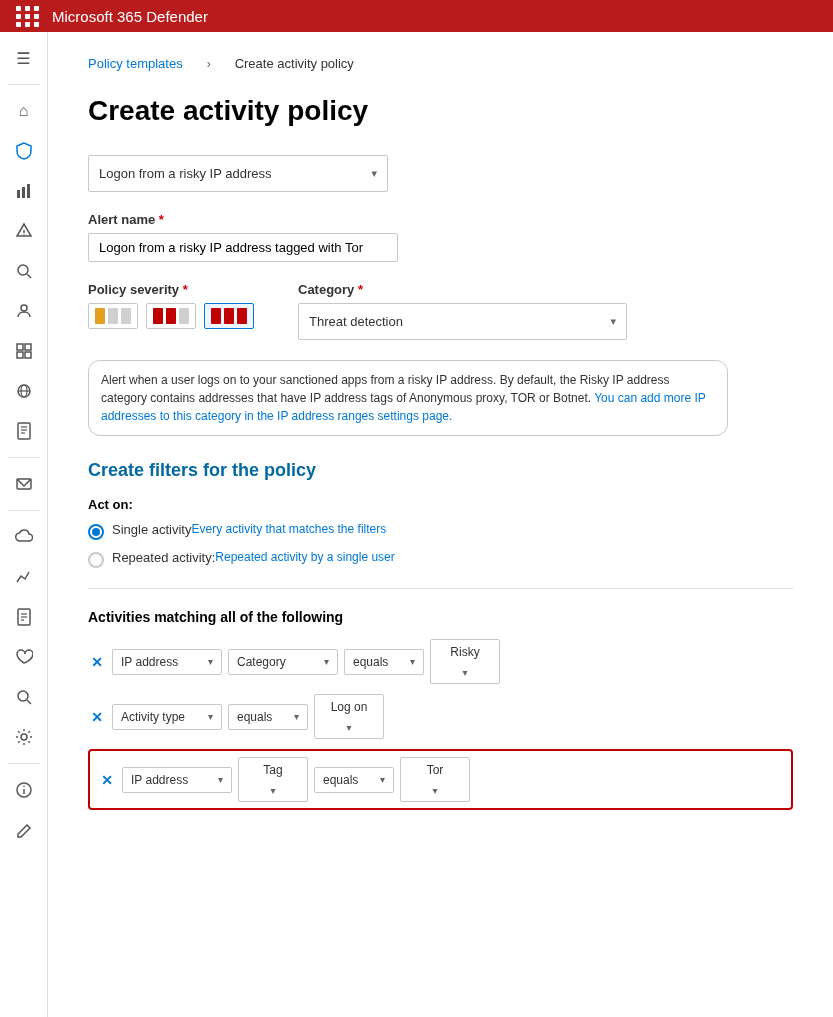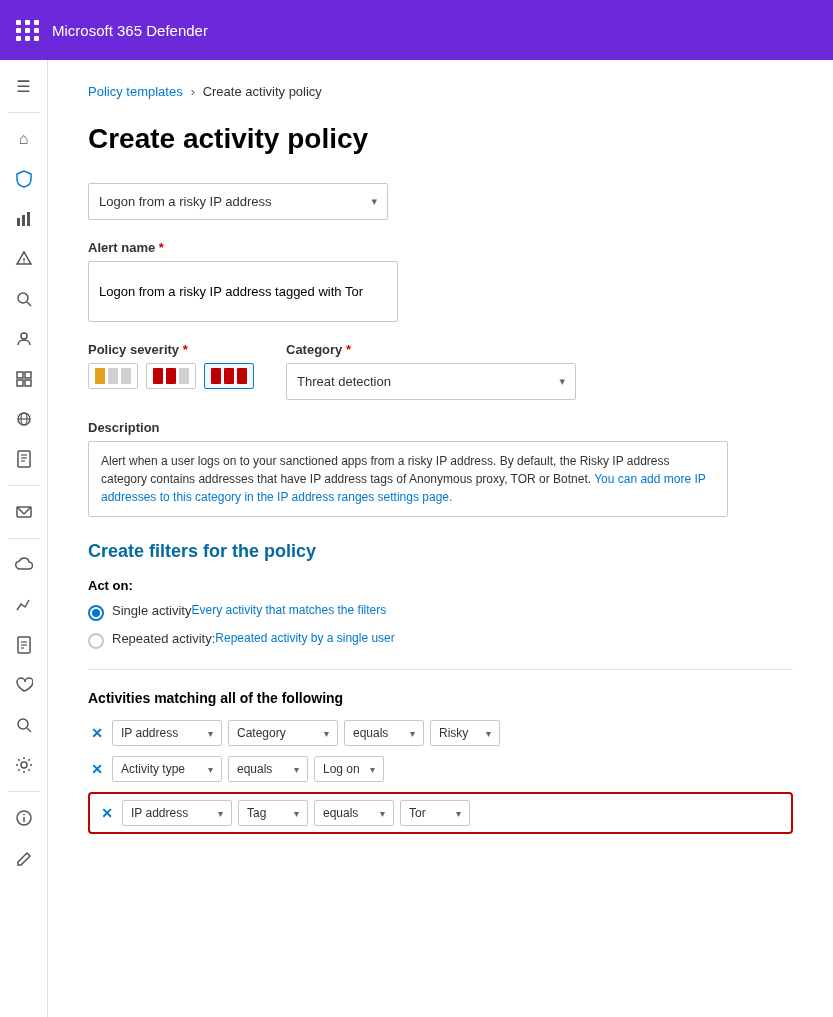--- a/index.html
+++ b/index.html
@@ -1,22 +1,22 @@
 <!DOCTYPE html>
 <html><head>
   <meta charset="utf-8">
   <style>
     * { box-sizing: border-box; margin: 0; padding: 0; }
     body { font-family: 'Segoe UI', Arial, sans-serif; font-size: 14px; background: #fff; display: flex; flex-direction: column; height: 1017px; overflow: hidden; }
 
     
     .topbar {
-      background: #6d28d9;
+      background: #b91c1c;
       color: #fff;
-      height: 60px;
+      height: 32px;
       display: flex;
       align-items: center;
       padding: 0 16px;
       gap: 12px;
       flex-shrink: 0;
     }
     .topbar-title { font-size: 15px; font-weight: 500; }
     .dots-grid { display: grid; grid-template-columns: repeat(3,6px); gap: 3px; }
     .dot { width: 5px; height: 5px; background: #fff; border-radius: 1px; }
 
@@ -54,21 +54,21 @@
       flex: 1;
       overflow-y: auto;
       padding: 24px 40px;
       background: #fff;
     }
 
     
     .breadcrumb {
       display: flex;
       align-items: center;
-      gap: 8px;
+      gap: 24px;
       margin-bottom: 24px;
       font-size: 13px;
     }
     .breadcrumb-link { color: #0078d4; cursor: pointer; text-decoration: none; }
     .breadcrumb-sep { color: #666; font-size: 12px; }
     .breadcrumb-current { color: #333; }
 
     
     .page-title { font-size: 28px; font-weight: 700; color: #000; margin-bottom: 28px; }
 
@@ -85,35 +85,35 @@
       border: 1px solid #c8c8c8;
       border-radius: 2px;
       padding: 10px 10px;
       background: #fff;
       cursor: pointer;
       font-size: 13px;
       color: #333;
       min-width: 220px;
     }
     .dropdown-wide { width: 300px; }
-    .dropdown-cat { width: 290px; }
+    .dropdown-cat { width: 329px; }
     .dropdown-chevron { color: #666; font-size: 11px; }
 
     
     .text-input {
       border: 1px solid #c8c8c8;
       border-radius: 2px;
-      padding: 22px 10px;
+      padding: 6px 10px;
       font-size: 13px;
       width: 310px;
       outline: none;
     }
 
     
-    .severity-row { display: flex; align-items: flex-start; gap: 32px; margin-bottom: 20px; }
+    .severity-row { display: flex; align-items: flex-start; gap: 44px; margin-bottom: 20px; }
     .severity-col { }
     .severity-options { display: flex; gap: 8px; margin-top: 6px; }
     .severity-btn {
       border: 1px solid #c8c8c8;
       border-radius: 2px;
       padding: 4px 6px;
       cursor: pointer;
       display: flex;
       gap: 3px;
       align-items: center;
@@ -123,21 +123,21 @@
     .sev-block { width: 10px; height: 16px; border-radius: 1px; }
     .sev-low1 { background: #e6a020; }
     .sev-low2 { background: #d0d0d0; }
     .sev-med1 { background: #c00000; }
     .sev-high1 { background: #c00000; }
     .sev-high2 { background: #c00000; }
 
     
     .description-box {
       border: 1px solid #c8c8c8;
-      border-radius: 2px;
+      border-radius: 12px;
       padding: 10px 12px;
       font-size: 12px;
       color: #333;
       line-height: 1.5;
       background: #fff;
       width: 100%;
       max-width: 640px;
     }
     .desc-link { color: #0078d4; cursor: pointer; }
 
@@ -194,21 +194,21 @@
       border-radius: 2px;
       padding: 5px 8px;
       background: #fff;
       cursor: pointer;
       font-size: 12px;
       color: #333;
       gap: 8px;
     }
     .filter-dropdown.wide { min-width: 110px; }
     .filter-dropdown.medium { min-width: 80px; }
-    .filter-dropdown.narrow { min-width: 70px; }
+    .filter-dropdown.narrow { min-width: 70px; flex-direction: column; }
     .fd-chevron { font-size: 10px; color: #666; }
   </style>
 </head>
 <body>
 
 <div class="topbar">
   <div class="dots-grid">
     <div class="dot"></div>
       <div class="dot"></div>
       <div class="dot"></div>
@@ -386,21 +386,20 @@
       <div class="severity-col">
         <label class="form-label required">Category</label>
         <div class="dropdown dropdown-cat">
           <span>Threat detection</span>
           <span class="dropdown-chevron">▾</span>
         </div>
       </div>
     </div>
 
     <div class="form-group">
-      <label class="form-label">Description</label>
       <div class="description-box">
         <span>Alert when a user logs on to your sanctioned apps from a risky IP address. By default, the Risky IP address category contains addresses that have IP address tags of Anonymous proxy, TOR or Botnet. <span class="desc-link">You can add more IP addresses to this category in the IP address ranges settings page.</span></span>
       </div>
     </div>
 
     <h2 class="section-heading">Create filters for the policy</h2>
 
     <div class="act-on-label">Act on:</div>
 
     <div class="radio-option">

